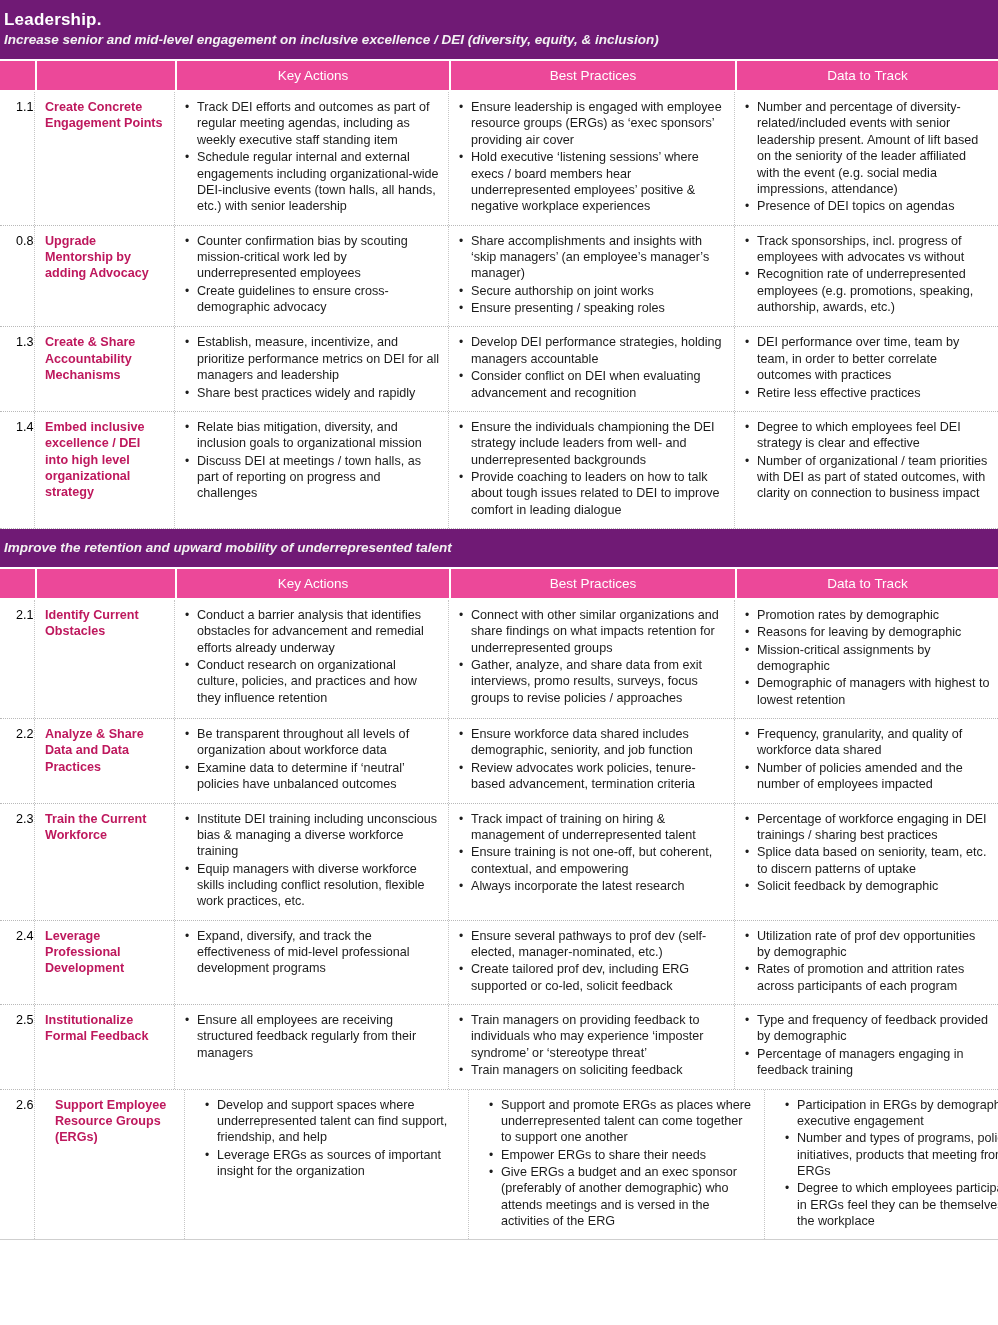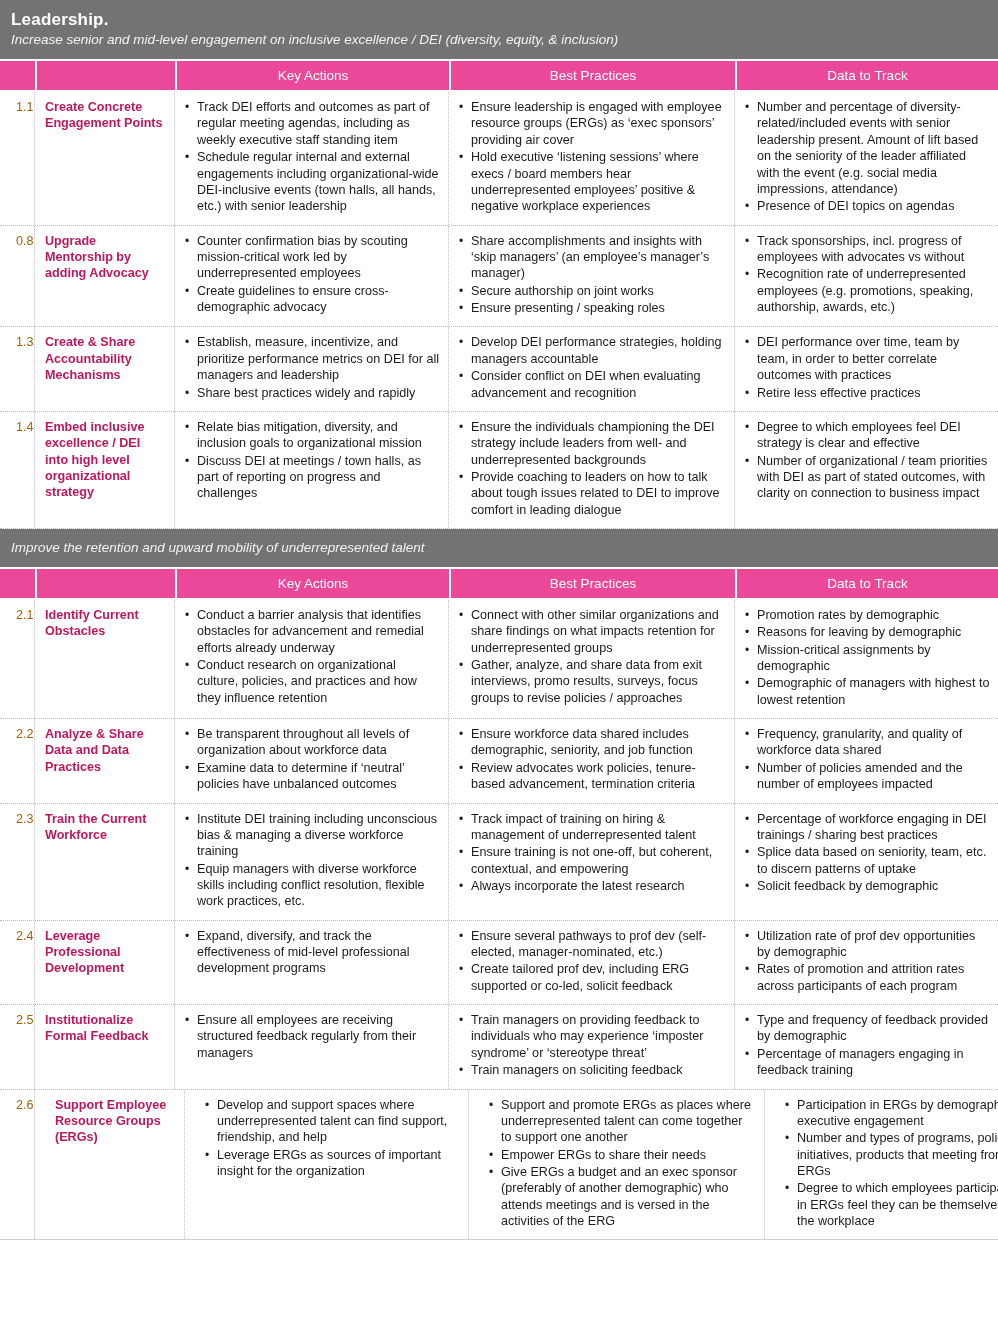--- a/index.html
+++ b/index.html
@@ -1,29 +1,29 @@
 <!DOCTYPE html>
 <html><head>
 <meta charset="utf-8">
 <style>
   html,body{margin:0;padding:0;background:#fff;}
   body{width:998px;font-family:"Liberation Sans","DejaVu Sans",sans-serif;color:#1c1c1c;}
   .doc{width:998px;border-bottom:1px solid #cfcfcf;}
-  .banner{background:#737373;color:#fff;padding:9px 11px 10px 11px;}
+  .banner{background:#701a75;color:#fff;padding:9px 11px 10px 4px;}
   .banner-title{font-size:17px;font-weight:bold;letter-spacing:.2px;line-height:1.25;}
-  .banner-sub{font-size:13.5px;font-style:italic;font-weight:400;margin-top:2px;line-height:1.25;color:#f2f2f2;}
+  .banner-sub{font-size:13.5px;font-style:italic;font-weight:700;margin-top:2px;line-height:1.25;color:#f2f2f2;}
   .grid{display:grid;grid-template-columns:35px 140px 274px 286px 263px;}
   .hdr-row{margin:2px 0;}
   .hdr-cell{background:#ec4899;color:#fff;font-size:13.5px;text-align:center;padding:7px 4px;border-left:2px solid #fff;}
   .hdr-cell:first-child{border-left:none;}
   .t-row{border-bottom:1px dotted #b9b9b9;}
   .t-row:last-child{border-bottom:none;gap:10px;}
   .cell{border-right:1px dotted #c6c6c6;padding:7px 8px 9px 10px;font-size:12.6px;line-height:1.3;}
   .cell:last-child{border-right:none;}
-  .num-cell{text-align:right;padding-left:16px;padding-right:2px;color:#a16207;}
+  .num-cell{text-align:right;padding-left:16px;padding-right:2px;color:#000000;}
   .title-cell{font-weight:bold;color:#be185d;}
   .bullet{display:flex;margin-bottom:1px;}
   .dot{flex:0 0 12px;font-size:12px;line-height:1.35;color:#1c1c1c;}
   .btxt{flex:1;}
 </style>
 </head>
 <body>
 
 <div class="doc" id="doc">
     <div class="banner">

